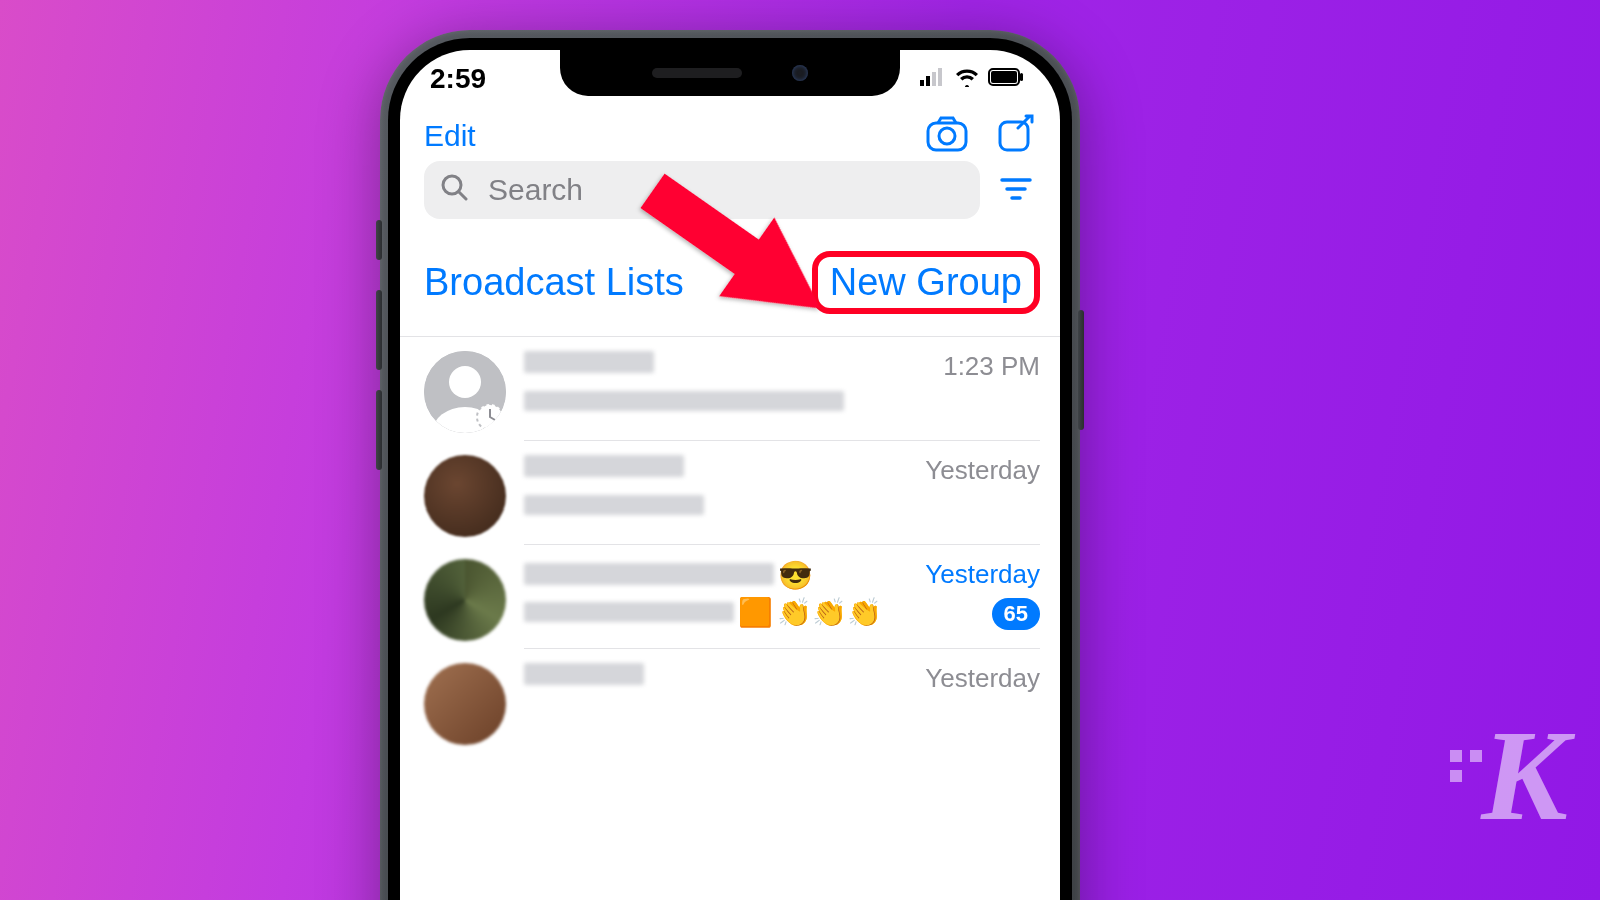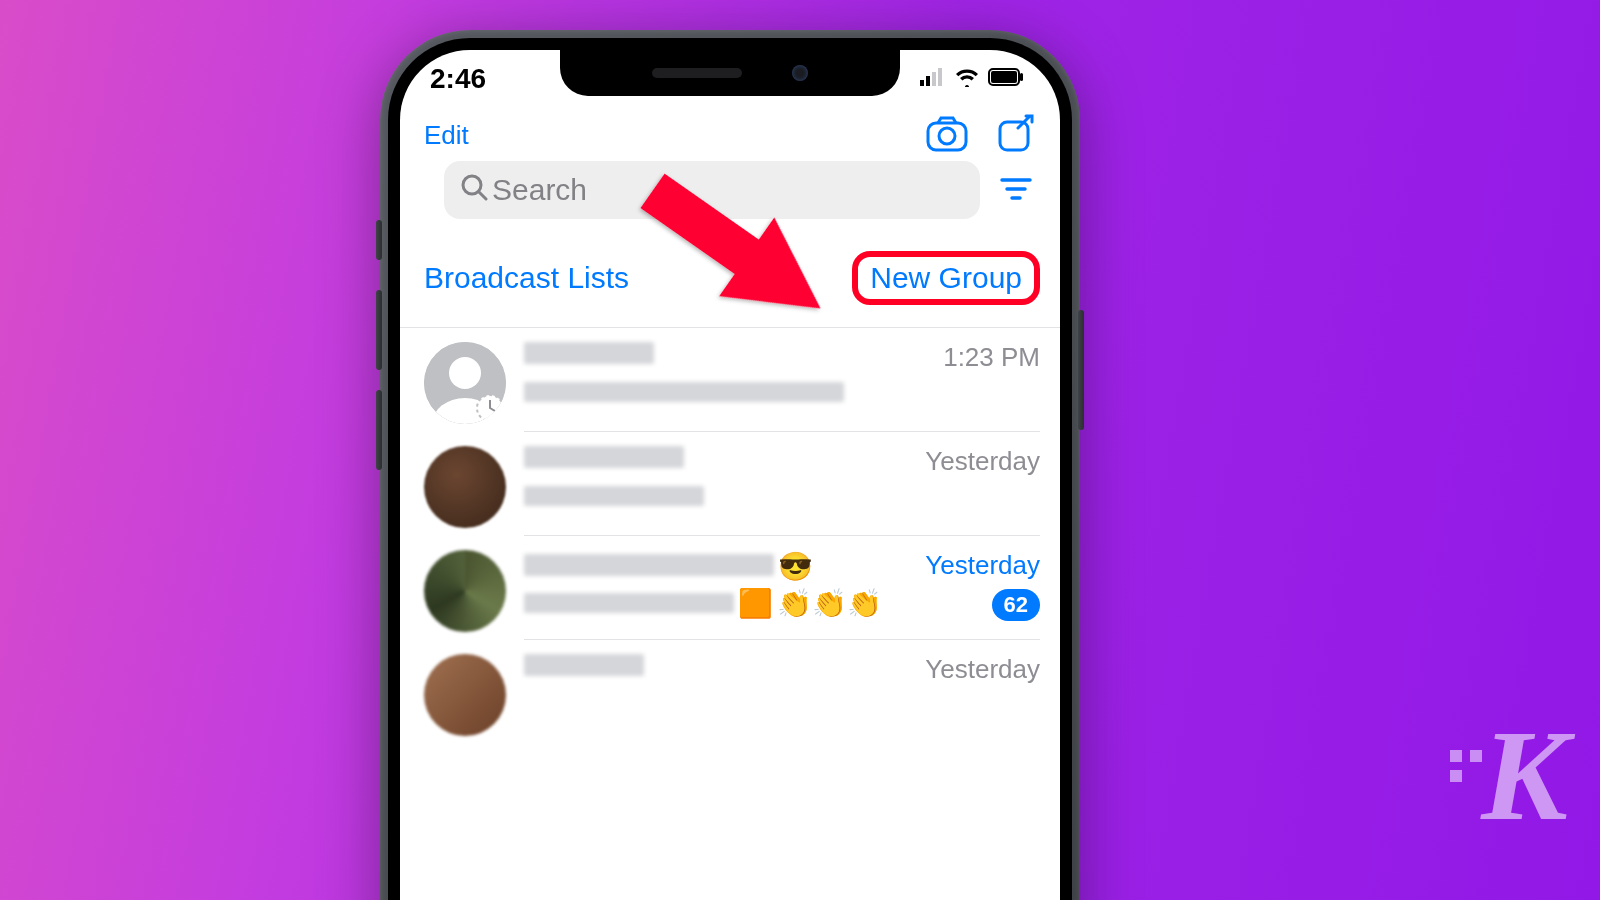--- a/index.html
+++ b/index.html
@@ -60,50 +60,49 @@
     position: relative;
   }
   .status-time { font-weight: 700; font-size: 28px; color:#000; margin-left:-6px;}
   .status-right { display: flex; align-items: center; gap: 8px; }
 
   
   .nav-row {
     display: flex; align-items: center; justify-content: space-between;
     padding: 6px 24px 0 24px;
   }
-  .edit-link { color: #007aff; font-size: 26px; font-weight: 400; background:none; border:none; }
+  .edit-link { color: #007aff; font-size: 30px; font-weight: 400; background:none; border:none; }
   .nav-icons { display: flex; gap: 28px; align-items: center; }
 
   
   .page-title { font-size: 66px; font-weight: 800; padding: 2px 24px 6px 24px; color:#000; letter-spacing:-1px; }
 
   
   .search-row { display:flex; align-items:center; padding: 4px 24px 10px 24px; gap: 16px; }
   .search-field {
     flex: 1;
     background: #eeeeef;
     border-radius: 16px;
     height: 58px;
     display: flex; align-items: center;
     padding: 0 16px;
-    gap: 4px;
+    gap: 20px;
     border: none;
     font-size: 30px;
     color: #818186;
-    margin-left: 20px;
   }
   .filter-btn { background:none; border:none; padding:4px; }
 
   
   .links-row {
     display:flex; justify-content: space-between; align-items:center;
     padding: 22px 20px 22px 24px;
     border-bottom: 1px solid #e3e3e6;
   }
-  .link-text { color:#007aff; font-size: 30px; background:none; border:none; }
+  .link-text { color:#007aff; font-size: 38px; background:none; border:none; }
   .highlight-box { border: 6px solid #ff0024; border-radius: 18px; padding: 4px 12px; }
 
   
   .chat-row {
     display:flex; align-items:flex-start;
     padding: 14px 20px 0 24px;
     gap: 18px;
   }
   .avatar { width: 82px; height: 82px; border-radius: 50%; background:#bfc0c4; flex:0 0 82px; position:relative; overflow:hidden; }
   .avatar svg { width:100%; height:100%; }
@@ -140,21 +139,21 @@
   <div class="side-btn sb-right"></div>
   <div class="phone-inner">
     <div class="screen">
 
       <div class="notch">
         <div class="speaker"></div>
         <div class="camera"></div>
       </div>
 
       <div class="status-bar">
-        <span class="status-time">2:46</span>
+        <span class="status-time">2:59</span>
         <div class="status-right">
           <span>
             <svg width="26" height="18" viewBox="0 0 26 18">
                 <rect x="0" y="12" width="4" height="6" fill="#000"></rect>
                 <rect x="6" y="8" width="4" height="10" fill="#000"></rect>
                 <rect x="12" y="4" width="4" height="14" fill="#c7c7cc"></rect>
                 <rect x="18" y="0" width="4" height="18" fill="#c7c7cc"></rect>
               </svg>
           </span>
           <span>
@@ -263,21 +262,21 @@
         <div class="chat-body">
           <div class="chat-main">
             <span class="redact name" style="width:250px"></span>
             <span class="emoji-line">😎</span><br>
             <span class="redact msg" style="width:210px;margin-top:10px"></span>
             <span style="font-size:28px">🟧</span>
             <span class="emoji-line">👏👏👏</span>
           </div>
           <div class="chat-side">
             <span class="chat-time unread">Yesterday</span>
-            <span class="unread-badge">62</span>
+            <span class="unread-badge">65</span>
           </div>
         </div>
       </div>
 
       <div class="chat-row">
         <div class="avatar" style="background:linear-gradient(135deg,#a07050,#6b4028);filter:blur(1.5px)"></div>
         <div class="chat-body" style="border-bottom:none">
           <div class="chat-main">
             <span class="redact name" style="width:120px"></span>
           </div>

